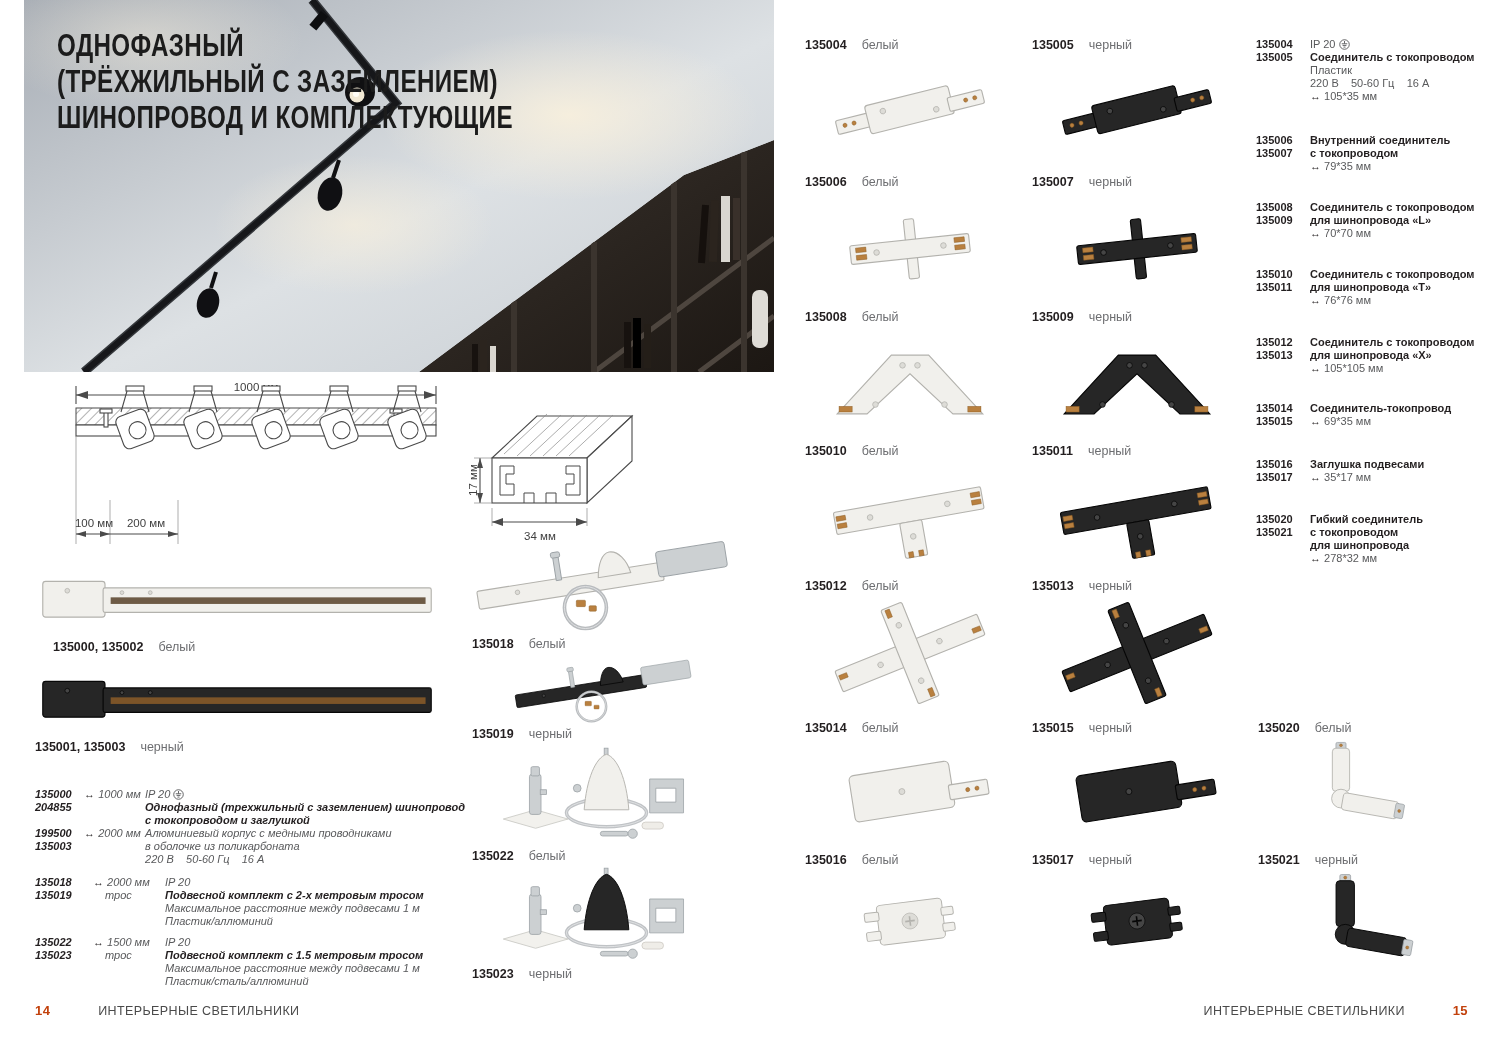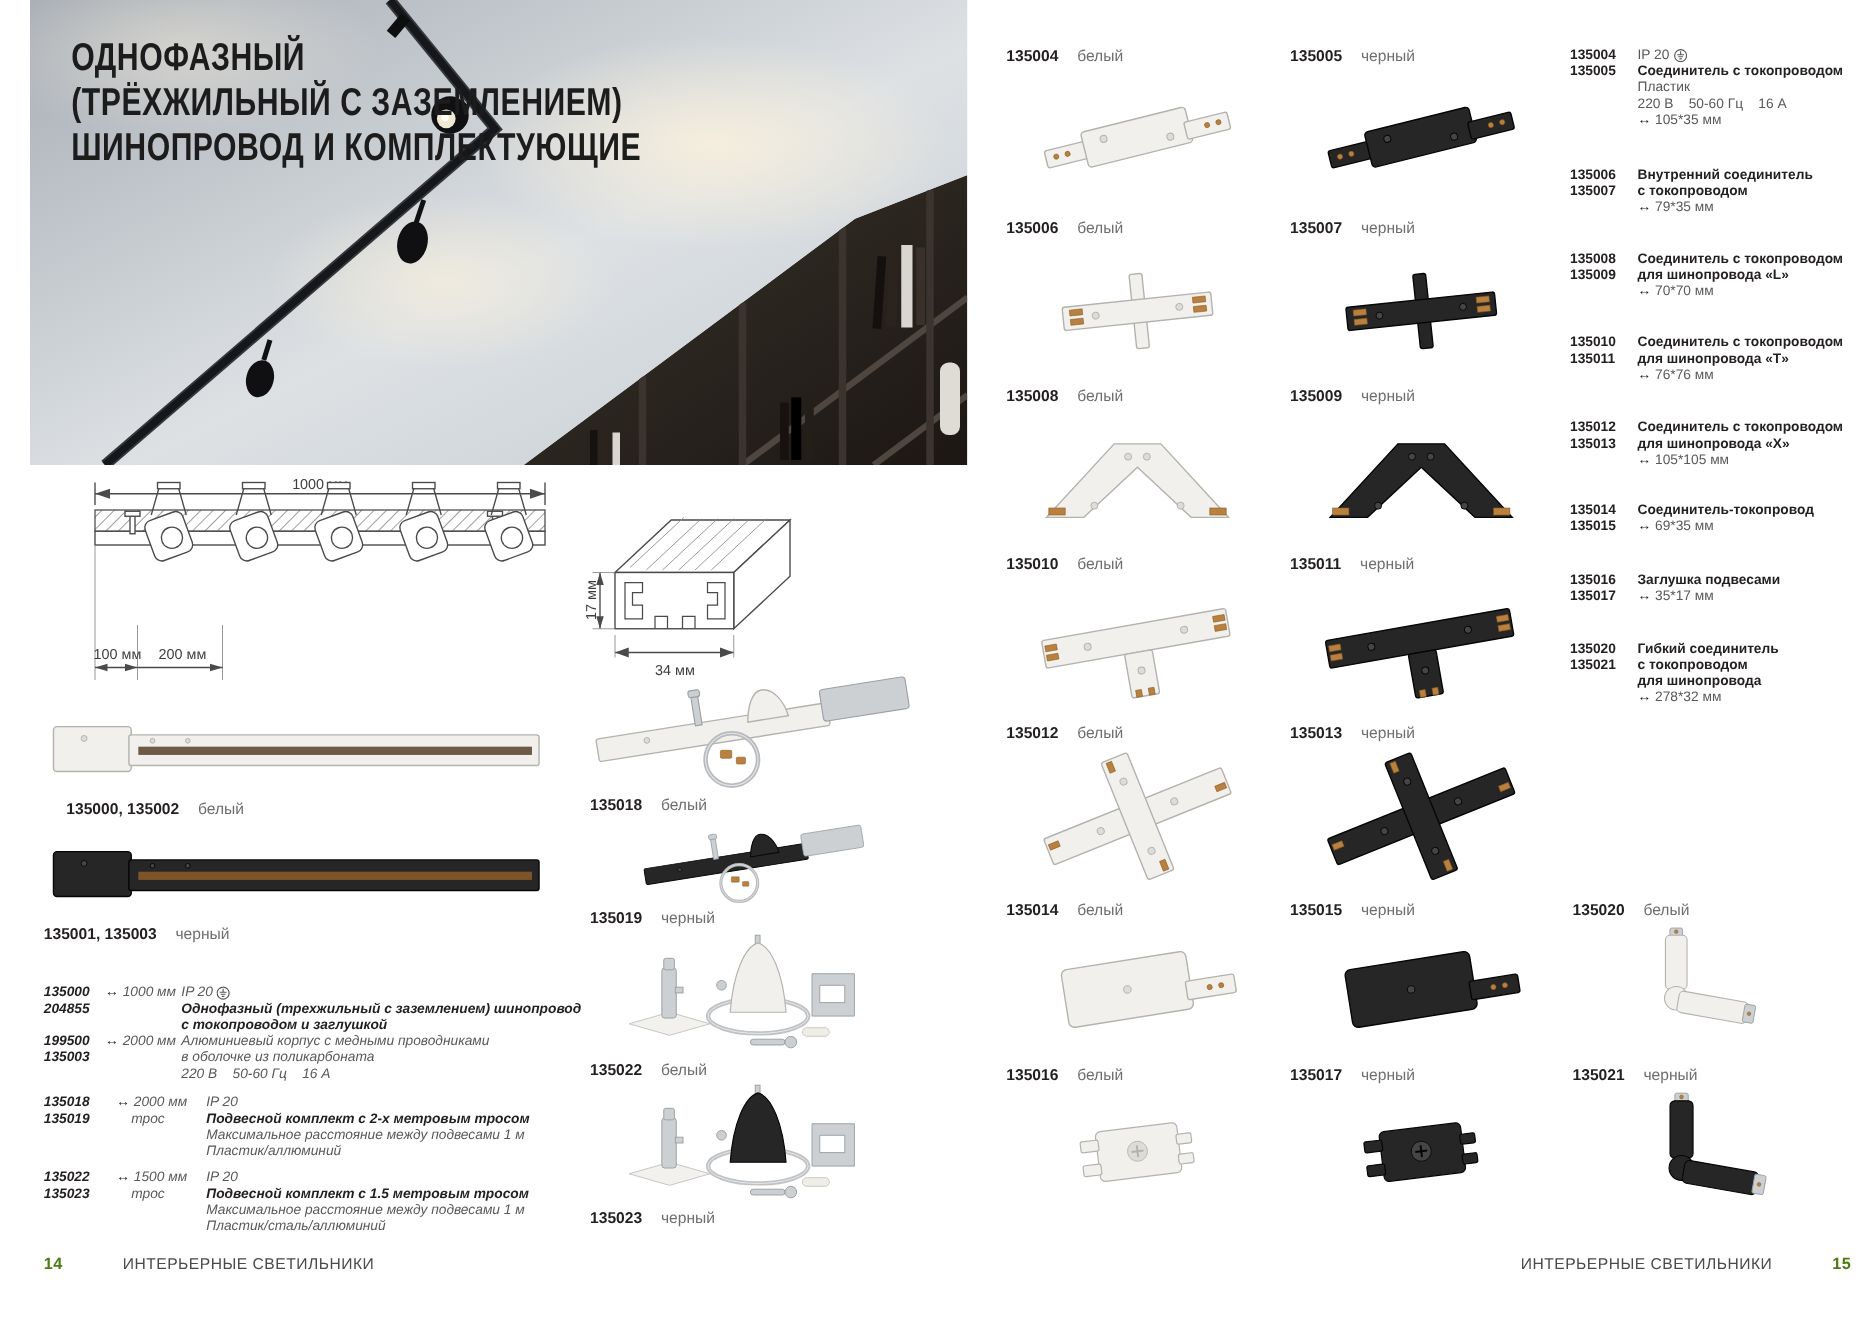--- a/index.html
+++ b/index.html
@@ -43,21 +43,21 @@
   .prod-black,.kit-black{--body:#262626;--edge:#060606;--detail:#454545;--slot:#7c5428;}
   
   .draw{position:absolute;}
   .dln{stroke:#4a4a4a;stroke-width:1.1;fill:none;}
   .dthin{stroke:#8a8a8a;stroke-width:.7;fill:none;}
   .dfill{fill:#fff;stroke:#4a4a4a;stroke-width:1.1;}
   .dtext{font-family:"Liberation Sans",sans-serif;font-size:11.5px;fill:#3f3f3f;}
   .darr{fill:#4a4a4a;}
   
   .foot{position:absolute;top:1003px;font-size:12.5px;color:#4a4a4a;letter-spacing:.4px;}
-  .pnum{font-weight:bold;color:#4d7c0f;font-size:13px;}
+  .pnum{font-weight:bold;color:#c2410c;font-size:13px;}
 </style>
 </head>
 <body>
 
 <svg width="0" height="0" style="position:absolute">
   <defs>
     <symbol id="s-straight" viewBox="0 0 200 120">
       <g transform="rotate(-14 100 60)">
         <rect x="20" y="50" width="38" height="15" rx="2" class="body"></rect>
         <circle cx="29" cy="57" r="2.2" class="cu"></circle>
@@ -653,18 +653,18 @@
       <div class="ln b">с токопроводом</div>
       <div class="ln b">для шинопровода</div>
       <div class="ln"><span class="arw">↔</span> <span>278*32 мм</span></div>
     </div>
   </div>
 
   <div class="foot" style="left:35px">
     <span class="pnum">14</span>
     <span style="margin-left:44px">ИНТЕРЬЕРНЫЕ СВЕТИЛЬНИКИ</span>
   </div>
-  <div class="foot" style="right:19px;">
+  <div class="foot" style="right:32px;">
     <span>ИНТЕРЬЕРНЫЕ СВЕТИЛЬНИКИ</span>
     <span class="pnum" style="margin-left:44px">15</span>
   </div>
 
 </div>
 
 </body></html>

